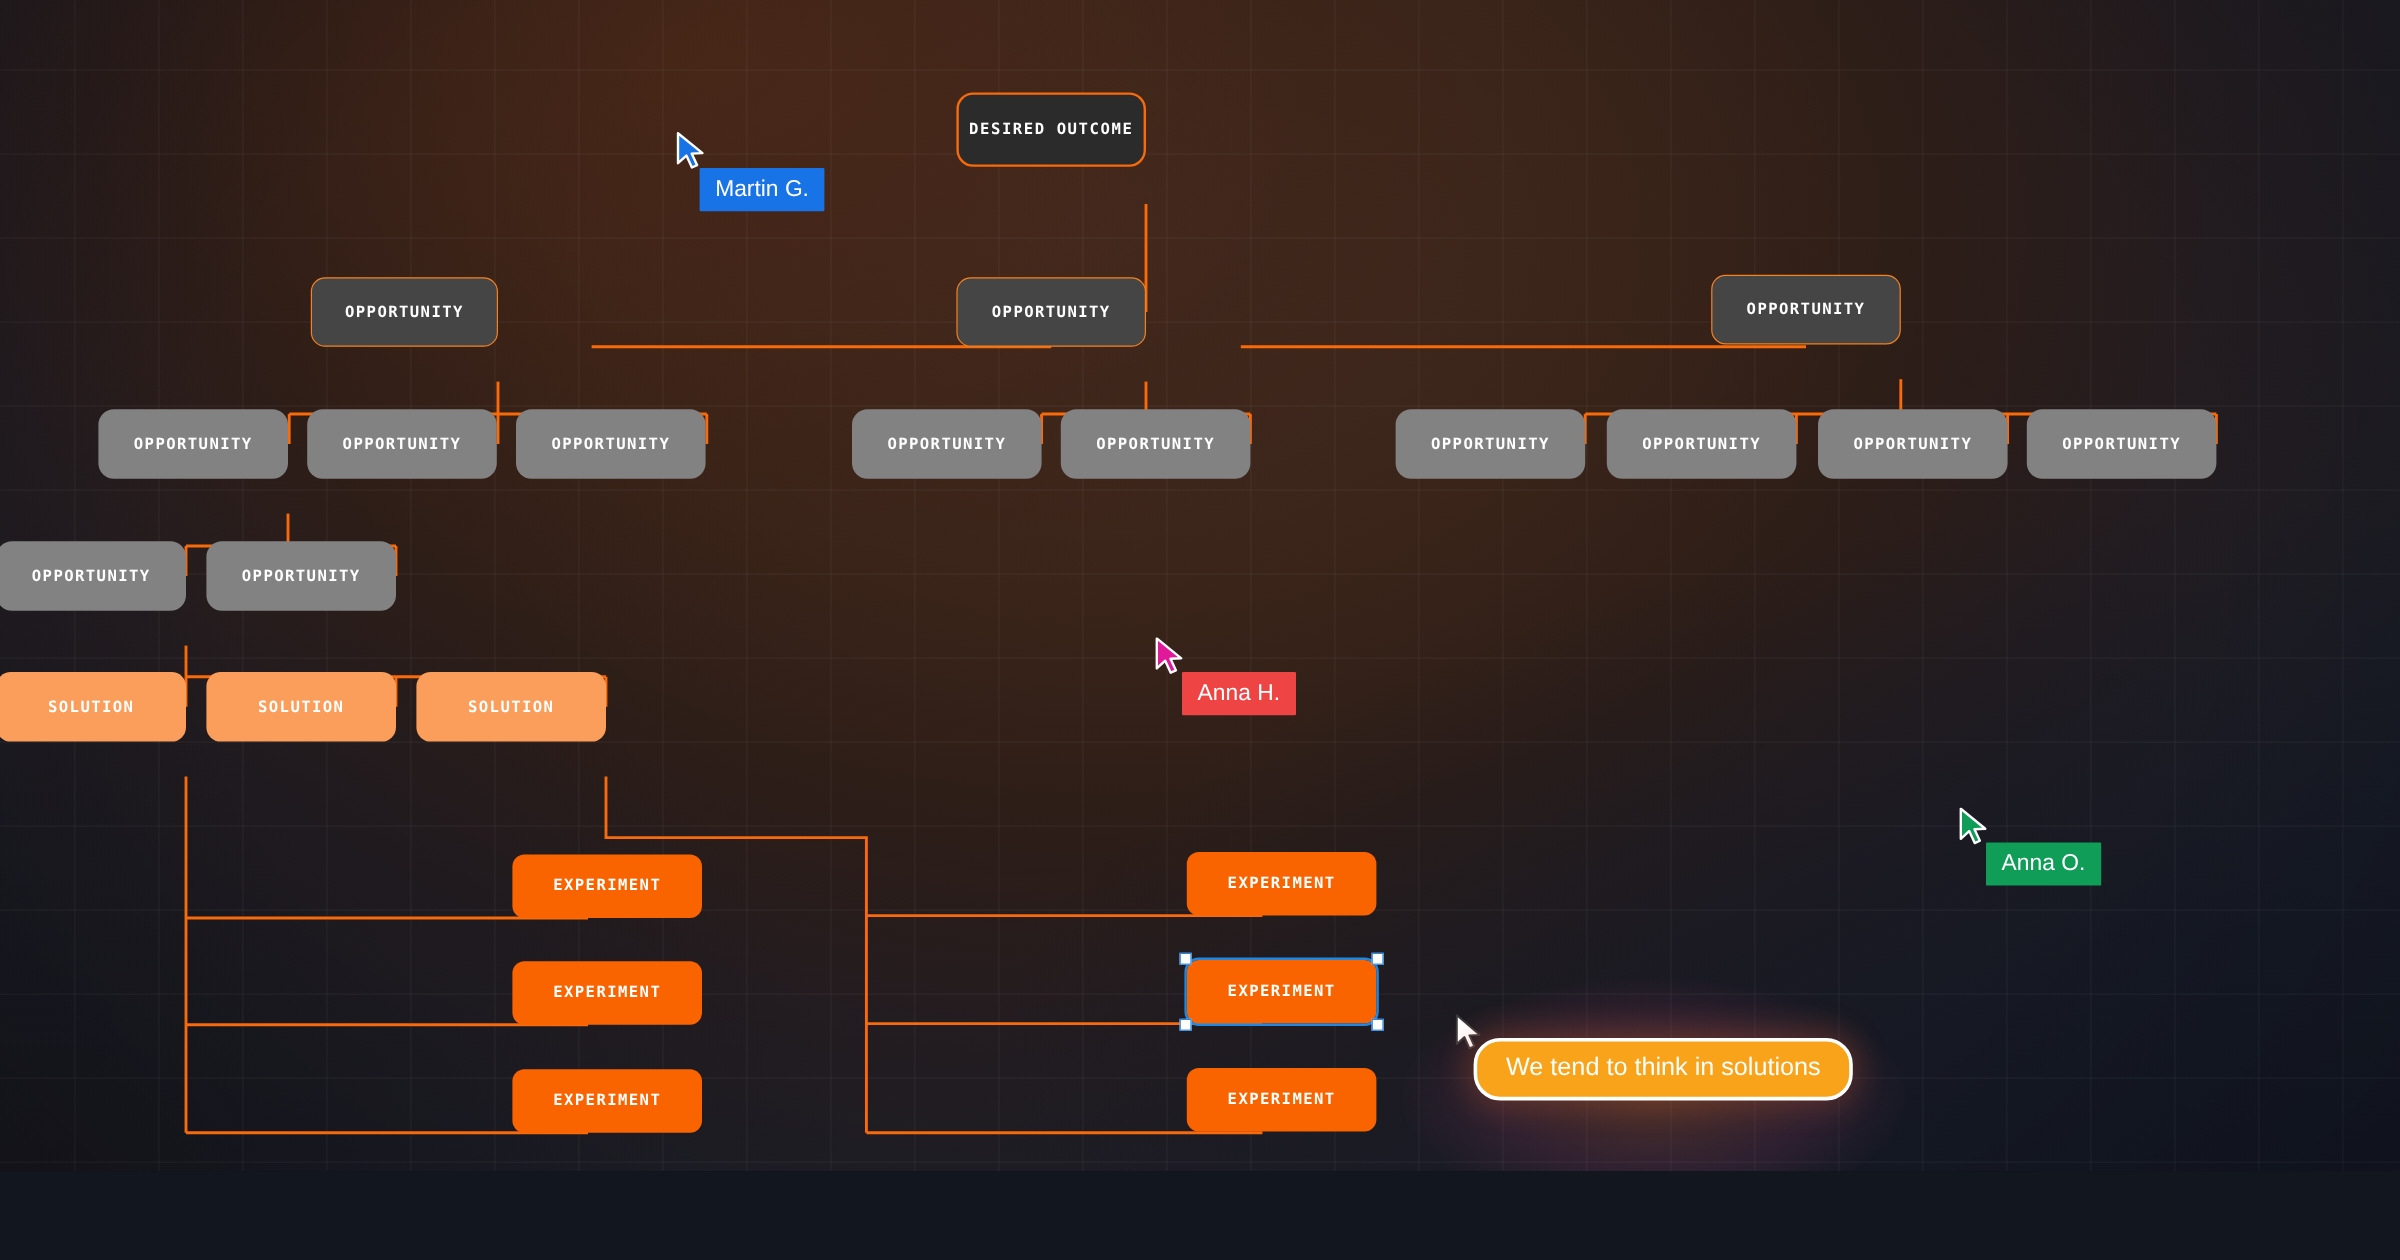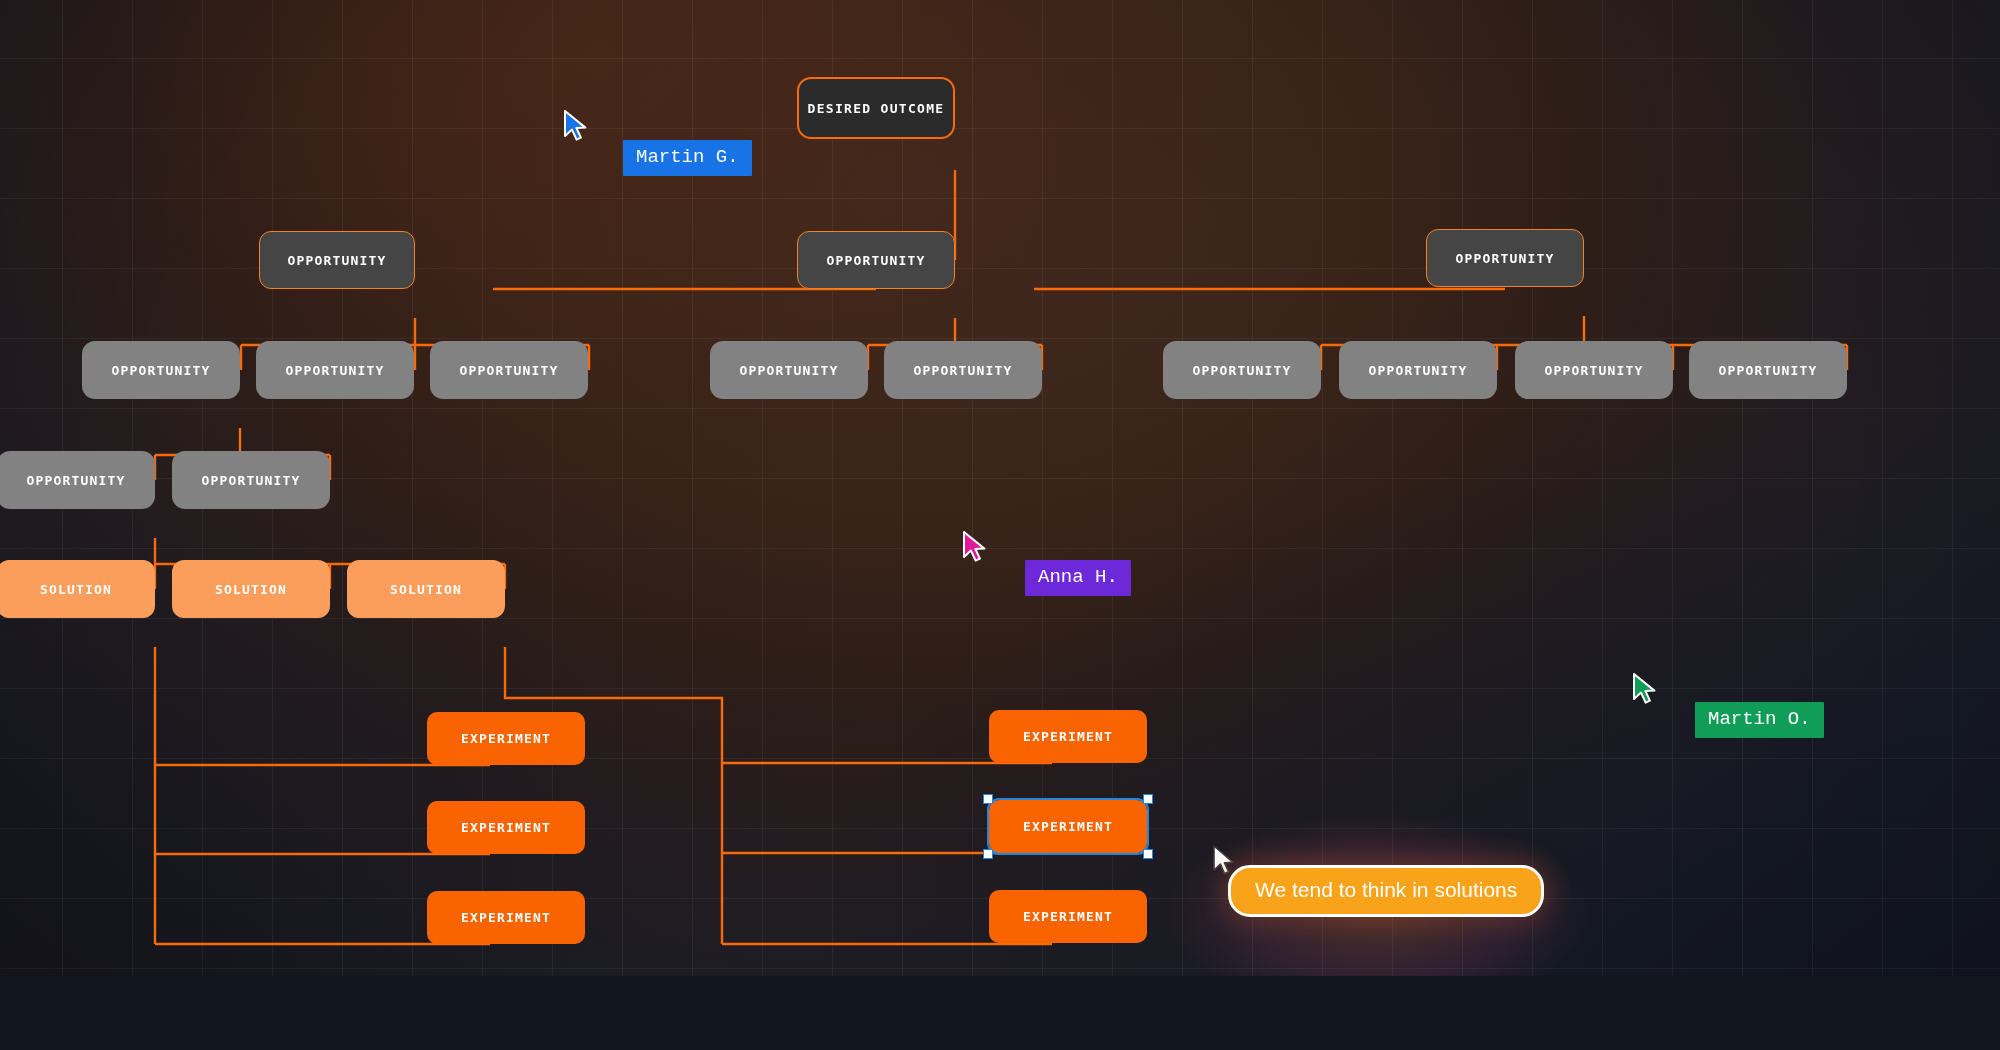--- a/index.html
+++ b/index.html
@@ -111,27 +111,26 @@
   .handle.tr { right: -6px; top: -6px; }
   .handle.bl { left: -6px;  bottom: -6px; }
   .handle.br { right: -6px; bottom: -6px; }
 
   
   .cursor-group { position: absolute; }
   .cursor-group svg { display: block; }
   .cursor-label {
     position: absolute;
     color: #ffffff;
-    font-family: Liberation Mono, monospace;
+    font-family: Liberation Sans, sans-serif;
     font-size: 19px;
     line-height: 1;
     padding: 8px 13px 9px 13px;
     white-space: nowrap;
     border-radius: 1px;
-    margin-left: 40px;
   }
 
   
   .tooltip {
     position: absolute;
     background: #f9a31a;
     border: 3px solid #15803d;
     border-radius: 22px;
     color: #ffffff;
     font-family: "Liberation Sans", sans-serif;
@@ -288,27 +287,27 @@
       <div class="cursor-group" style="left: 563px; top: 110px;">
         <svg width="28" height="34" viewBox="0 0 28 34">
           <path d="M2 1 L2 26 L9 19.6 L13.6 29.6 L17.9 27.6 L13.4 18 L22.4 17.6 Z" fill="#1773e6" stroke="#ffffff" stroke-width="2" stroke-linejoin="round"></path>
         </svg>
         <div class="cursor-label" style="background: rgb(23, 115, 230); left: 20px; top: 30px;">Martin G.</div>
       </div>
       <div class="cursor-group" style="left: 962px; top: 531px;">
         <svg width="28" height="34" viewBox="0 0 28 34">
           <path d="M2 1 L2 26 L9 19.6 L13.6 29.6 L17.9 27.6 L13.4 18 L22.4 17.6 Z" fill="#e2189a" stroke="#ffffff" stroke-width="2" stroke-linejoin="round"></path>
         </svg>
-        <div class="cursor-label" style="background: #6d28d9; left: 23px; top: 29px;">Anna H.</div>
+        <div class="cursor-label" style="background: #ef4444; left: 23px; top: 29px;">Anna H.</div>
       </div>
       <div class="cursor-group" style="left: 1632px; top: 673px;">
         <svg width="28" height="34" viewBox="0 0 28 34">
           <path d="M2 1 L2 26 L9 19.6 L13.6 29.6 L17.9 27.6 L13.4 18 L22.4 17.6 Z" fill="#0f9d58" stroke="#ffffff" stroke-width="2" stroke-linejoin="round"></path>
         </svg>
-        <div class="cursor-label" style="background: rgb(15, 157, 88); left: 23px; top: 29px;">Martin O.</div>
+        <div class="cursor-label" style="background: rgb(15, 157, 88); left: 23px; top: 29px;">Anna O.</div>
       </div>
     </div>
 
   <div class="cursor-group" id="local-pointer" style="left: 1212px; top: 845px;">
     <svg width="26" height="32" viewBox="0 0 26 32">
       <path d="M2 1 L2 25 L8.4 19.2 L12.6 28.6 L16.6 26.8 L12.5 17.8 L21 17.4 Z" fill="#ffffff" stroke="#3a3a3a" stroke-width="1.6" stroke-linejoin="round"></path>
     </svg>
   </div>
 
   <div class="tooltip-glow" id="tooltip-glow" style="left: 1168px; top: 815px; width: 420px; height: 200px;"></div>

